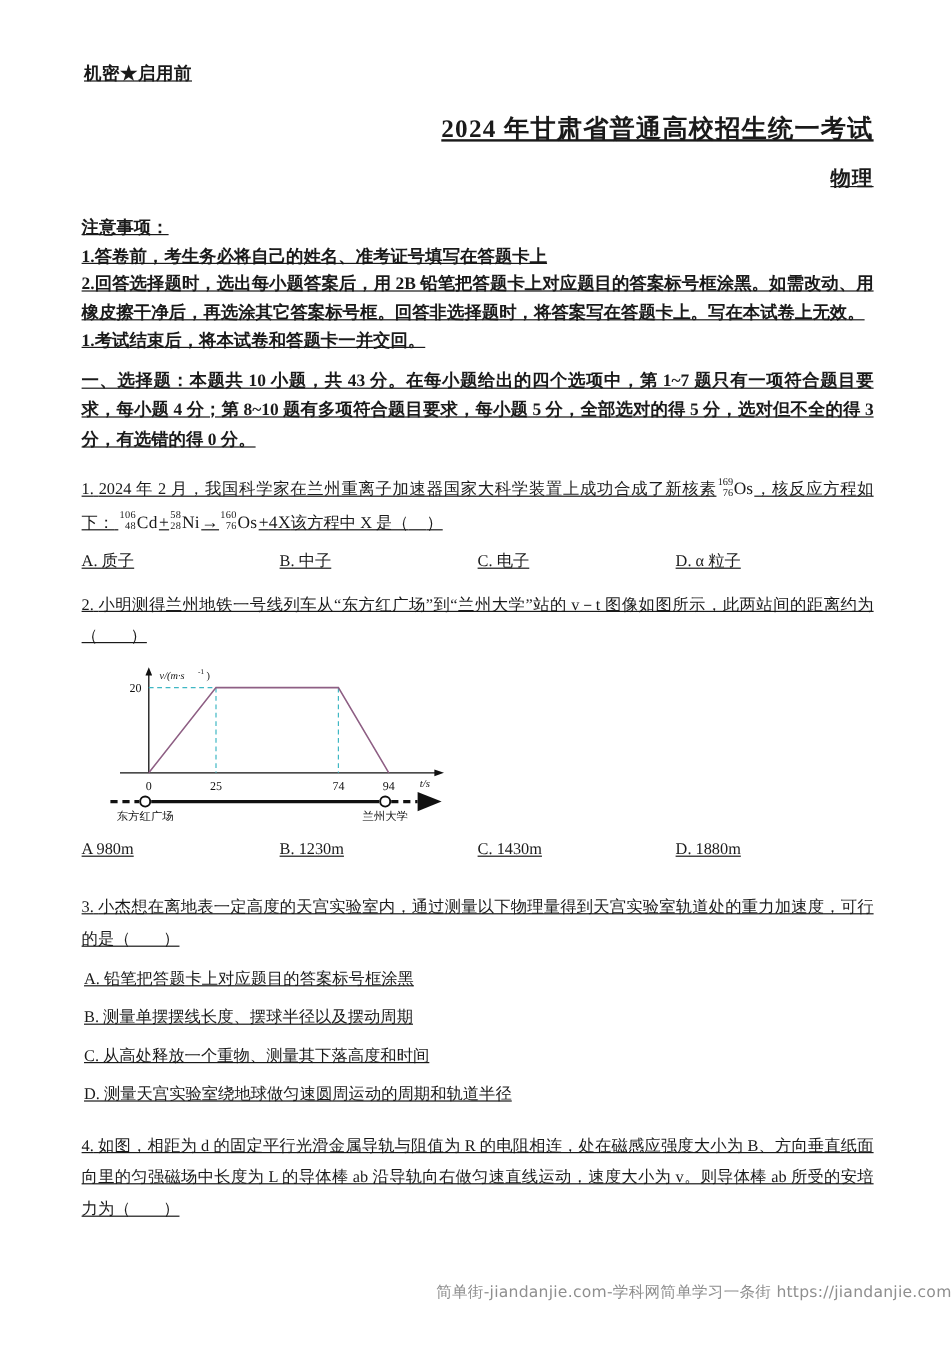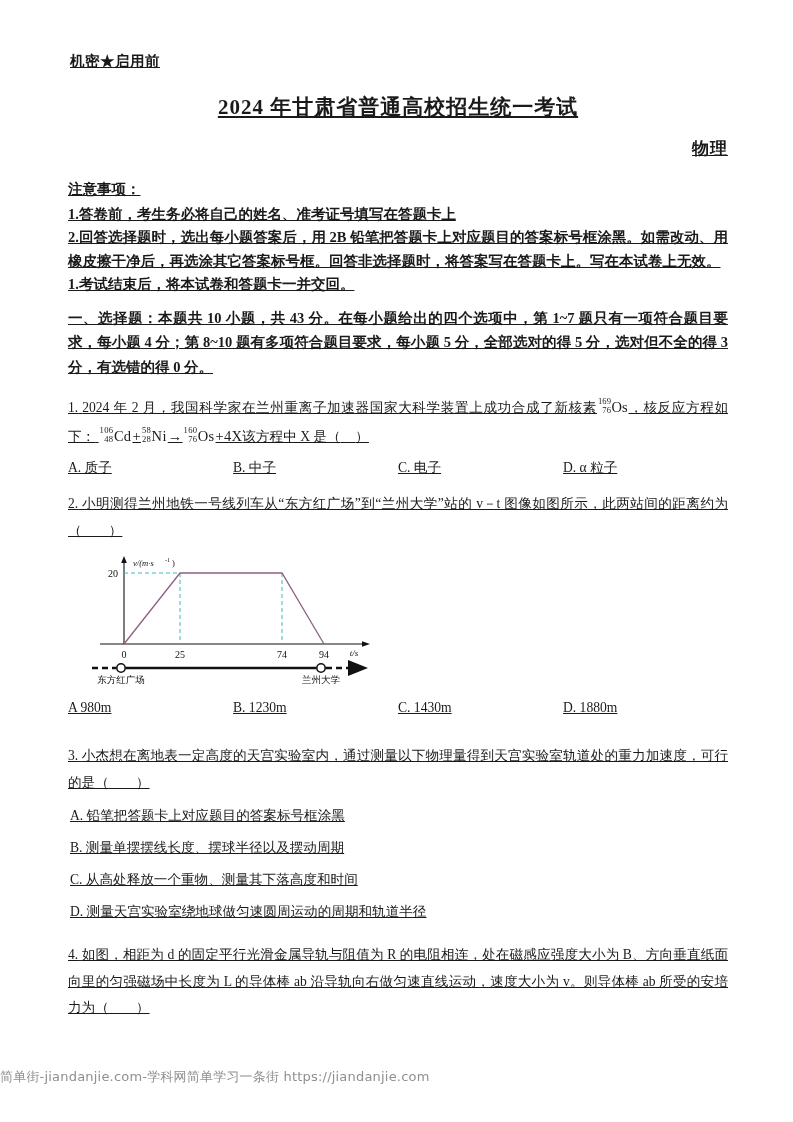--- a/index.html
+++ b/index.html
@@ -30,21 +30,21 @@
   }
 
   
   .confidential {
     font-weight: bold;
     font-size: 14.5px;
     letter-spacing: .5px;
     margin: 0 0 22px 2px;
   }
   .doc-title {
-    text-align: center;
+    text-align: right;
     font-weight: bold;
     font-size: 21px;
     letter-spacing: 1px;
     margin: 0 0 16px 0;
   }
   .doc-subject {
     text-align: right;
     font-weight: bold;
     font-size: 17px;
     letter-spacing: 1px;
@@ -130,21 +130,21 @@
     margin: 8px 0 2px 18px;
   }
   .figure svg { display: block; }
 
   
   .footer {
     position: absolute;
     left: 0;
     top: 1068px;
     width: 793px;
-    text-align: left;
+    text-align: right;
     font-family: "DejaVu Sans", "Liberation Sans", sans-serif;
     font-size: 13px;
     color: #8f8f8f;
     letter-spacing: .2px;
   }
 </style>
 </head>
 <body>
 
 <div class="page">

